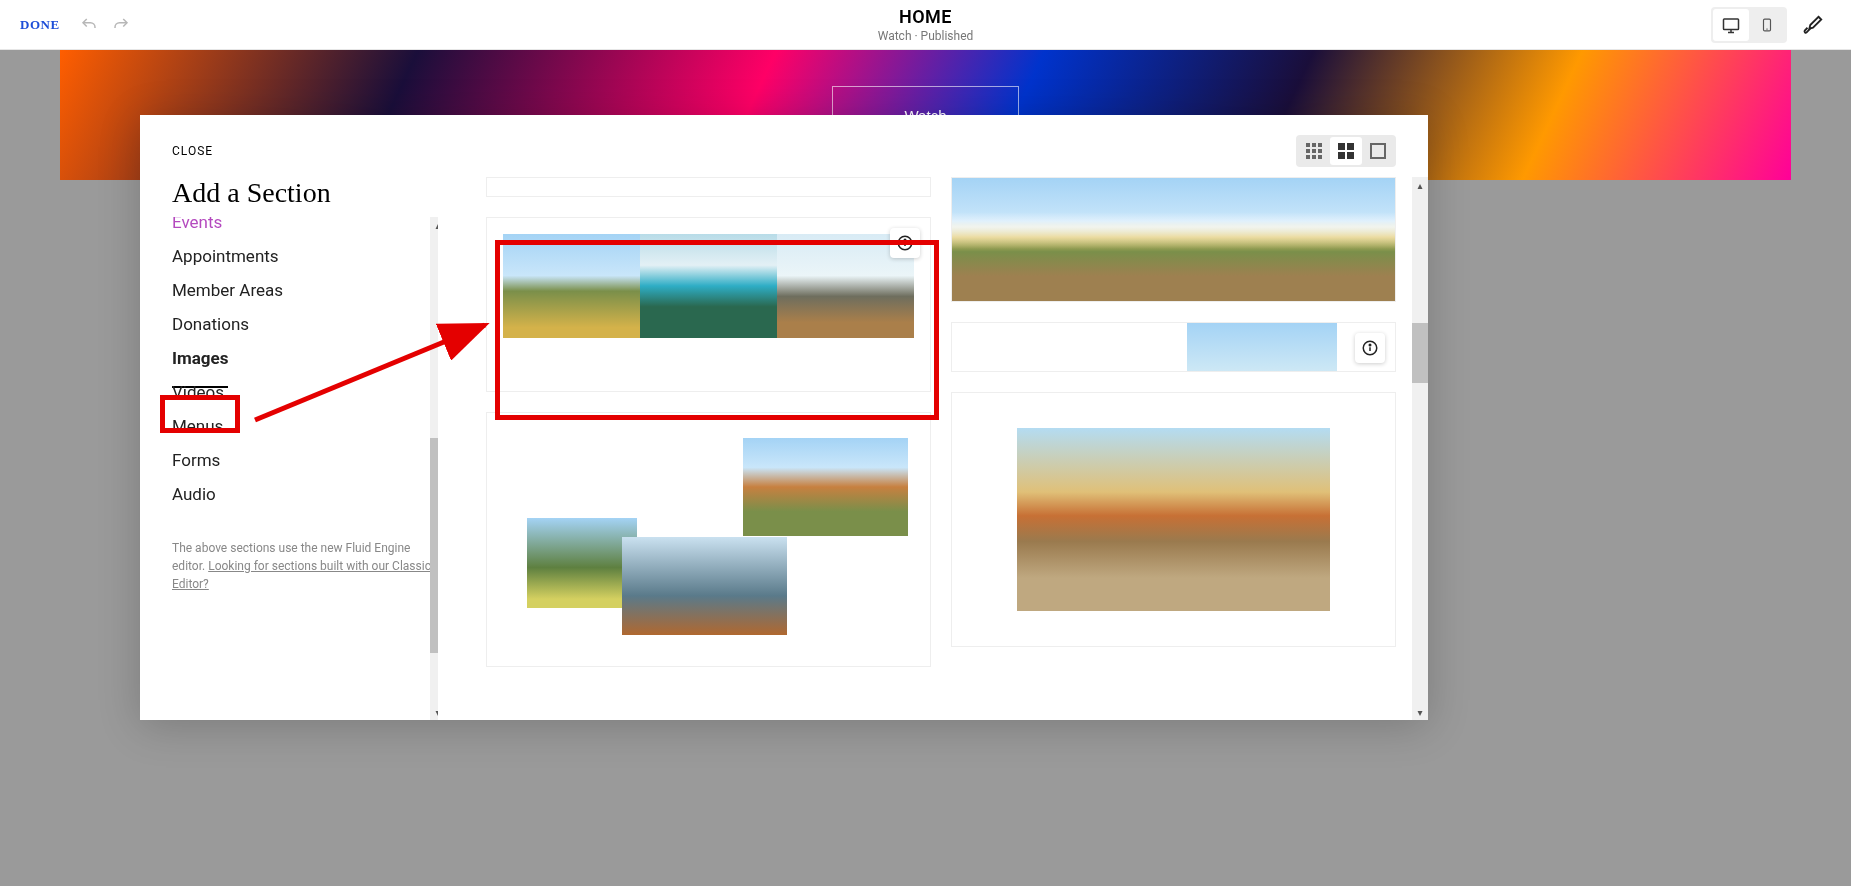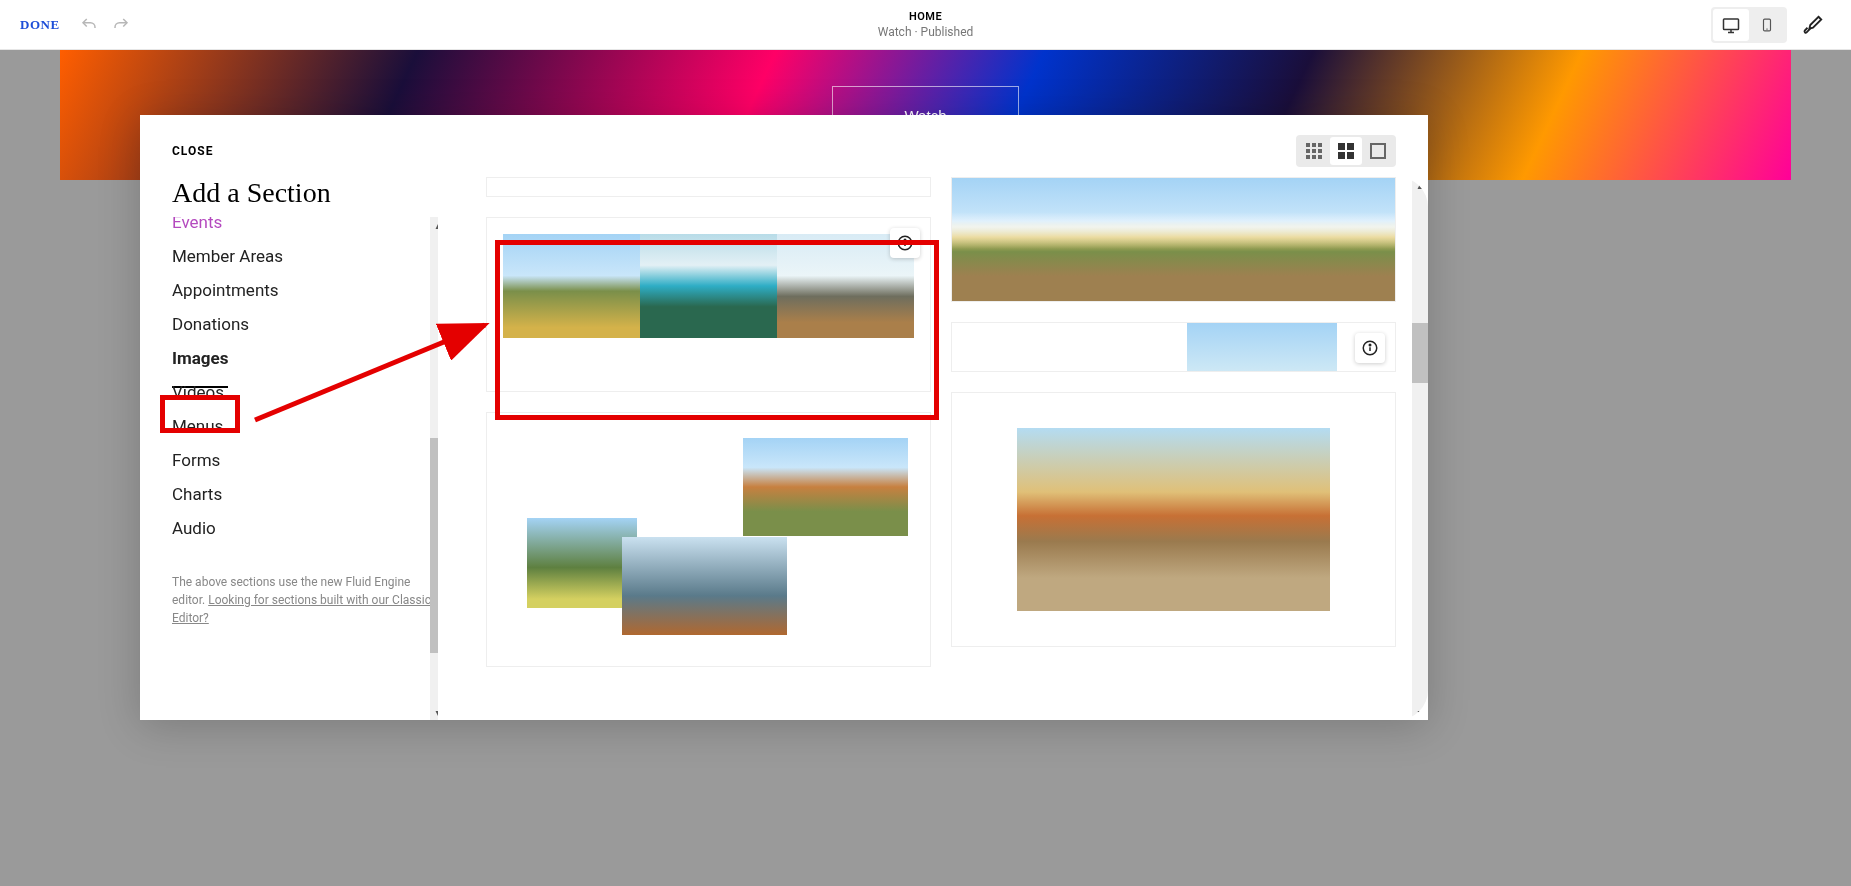--- a/index.html
+++ b/index.html
@@ -46,21 +46,21 @@
       opacity: 0.35;
     }
     .top-center {
       position: absolute;
       left: 50%;
       transform: translateX(-50%);
       text-align: center;
     }
     .page-title {
       font-weight: 600;
-      font-size: 11px;
+      font-size: 18px;
       letter-spacing: 0.5px;
     }
     .page-sub {
       font-size: 12px;
       color: #777;
       margin-top: 2px;
     }
     .top-right {
       display: flex;
       align-items: center;
@@ -124,21 +124,21 @@
       flex-direction: column;
       box-shadow: 0 6px 40px rgba(0,0,0,0.2);
     }
     .modal-header {
       display: flex;
       justify-content: space-between;
       align-items: center;
       padding: 20px 32px 10px 32px;
     }
     .close-btn {
-      font-weight: 700;
+      font-weight: 400;
       font-size: 12px;
       letter-spacing: 1px;
       cursor: pointer;
     }
     .view-switcher {
       display: flex;
       background: #eaeaea;
       border-radius: 4px;
       padding: 2px;
     }
@@ -152,21 +152,20 @@
       border-radius: 3px;
     }
     .view-btn.active {
       background: #fff;
     }
 
     .modal-body {
       display: flex;
       flex: 1;
       overflow: hidden;
-      border-radius: 30px;
     }
     .sidebar {
       width: 330px;
       padding: 0 32px;
       display: flex;
       flex-direction: column;
     }
     .sidebar-title {
       font-size: 28px;
       font-weight: 500;
@@ -474,28 +473,27 @@
           </svg>
       </div>
     </div>
   </div>
   <div class="modal-body">
     <div class="sidebar">
       <div class="sidebar-title">Add a Section</div>
       <div class="categories-wrap">
         <div class="categories">
           <div class="category-item events-partial">Events</div>
+          <div class="category-item">Appointments</div>
           <div class="category-item">Member Areas</div>
-          <div class="category-item">Appointments</div>
           <div class="category-item">Donations</div>
           <div class="category-item active"><span>Images</span></div>
           <div class="category-item">Videos</div>
           <div class="category-item">Menus</div>
           <div class="category-item">Forms</div>
-          <div class="category-item">Charts</div>
           <div class="category-item">Audio</div>
           <div class="sidebar-footer">
             <span>The above sections use the new Fluid Engine editor. </span><a href="#">Looking for sections built with our Classic Editor?</a>
           </div>
         </div>
         <div class="sidebar-scroll">
           <div class="sidebar-scroll-arrow sb-arrow-up">▴</div>
           <div class="sidebar-scroll-track">
             <div class="sidebar-scroll-thumb"></div>
           </div>

